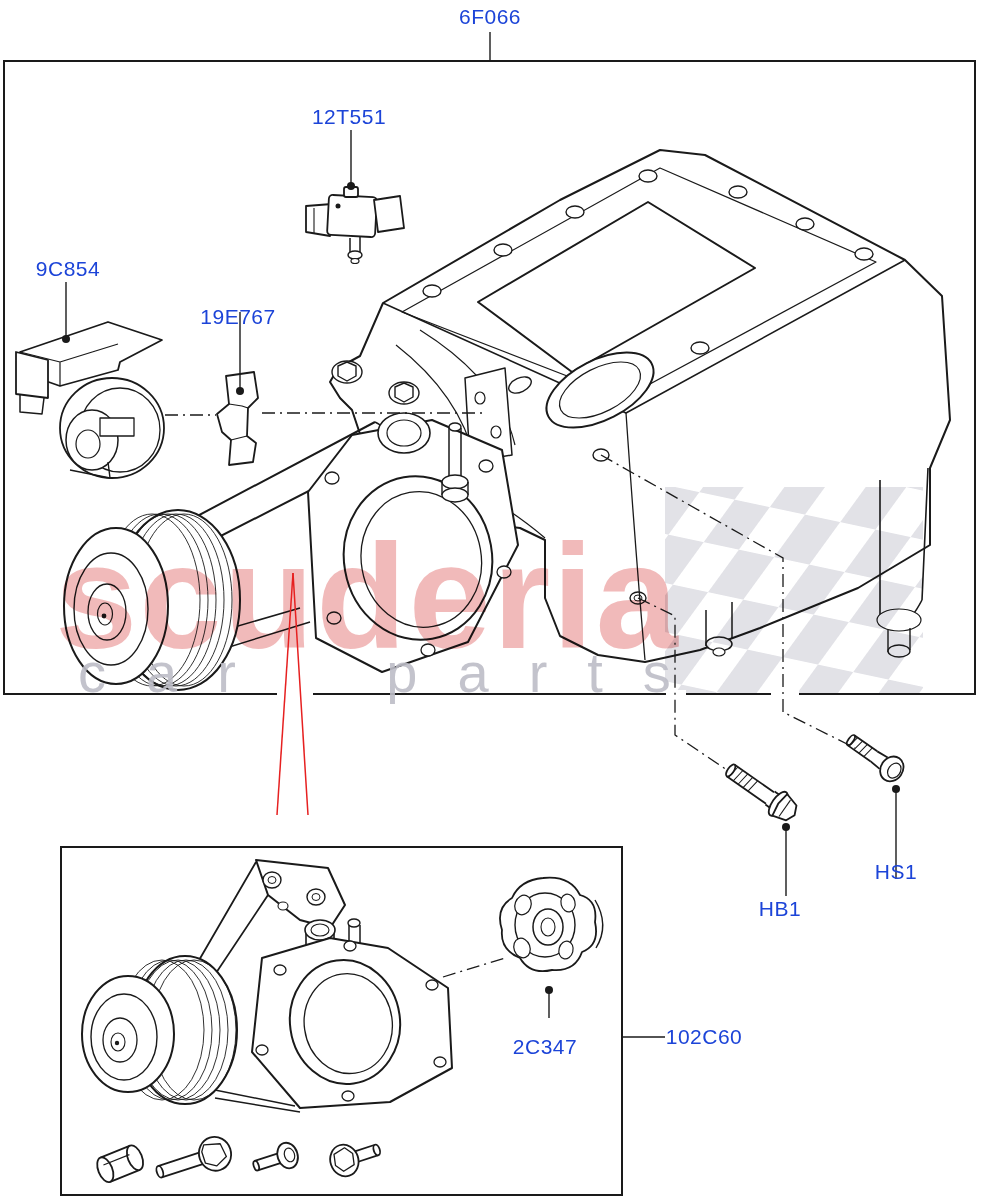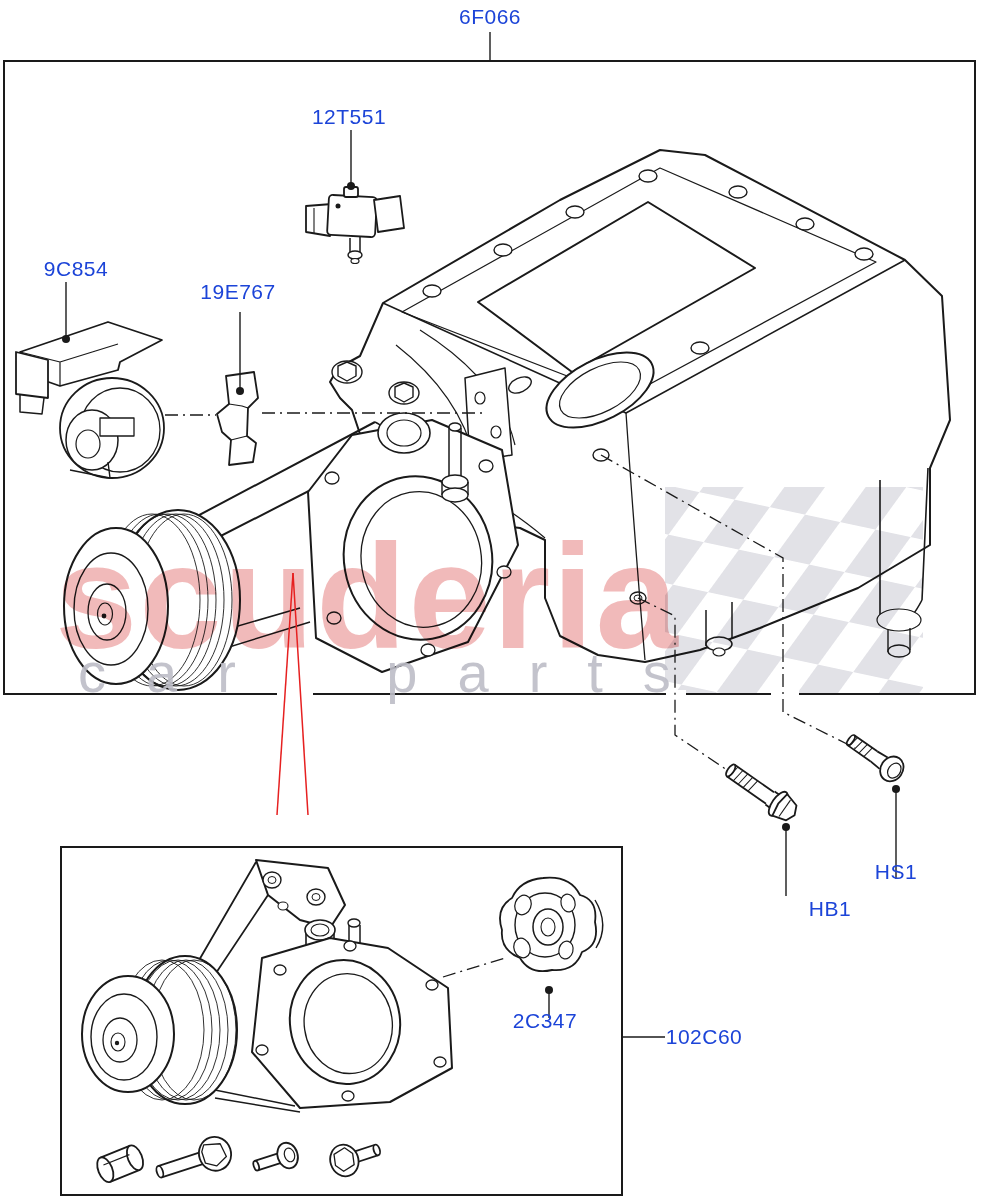--- a/index.html
+++ b/index.html
@@ -332,20 +332,20 @@
     <circle cx="66" cy="339" r="4"></circle>
     <circle cx="240" cy="391" r="4"></circle>
     <circle cx="786" cy="827" r="4"></circle>
     <circle cx="896" cy="789" r="4"></circle>
     <circle cx="549" cy="990" r="4"></circle>
   </g>
 </svg>
 
 <div class="plabel" style="left:490px;top:16px">6F066</div>
 <div class="plabel" style="left:349px;top:116px">12T551</div>
-<div class="plabel" style="left:76px;top:268px">9C854</div>
-<div class="plabel" style="left:238px;top:291px">19E767</div>
-<div class="plabel" style="left:830px;top:908px">HB1</div>
+<div class="plabel" style="left:68px;top:268px">9C854</div>
+<div class="plabel" style="left:238px;top:316px">19E767</div>
+<div class="plabel" style="left:780px;top:908px">HB1</div>
 <div class="plabel" style="left:896px;top:871px">HS1</div>
-<div class="plabel" style="left:545px;top:1020px">2C347</div>
+<div class="plabel" style="left:545px;top:1046px">2C347</div>
 <div class="plabel" style="left:704px;top:1036px">102C60</div>
 
 </div>
 
 </body></html>

